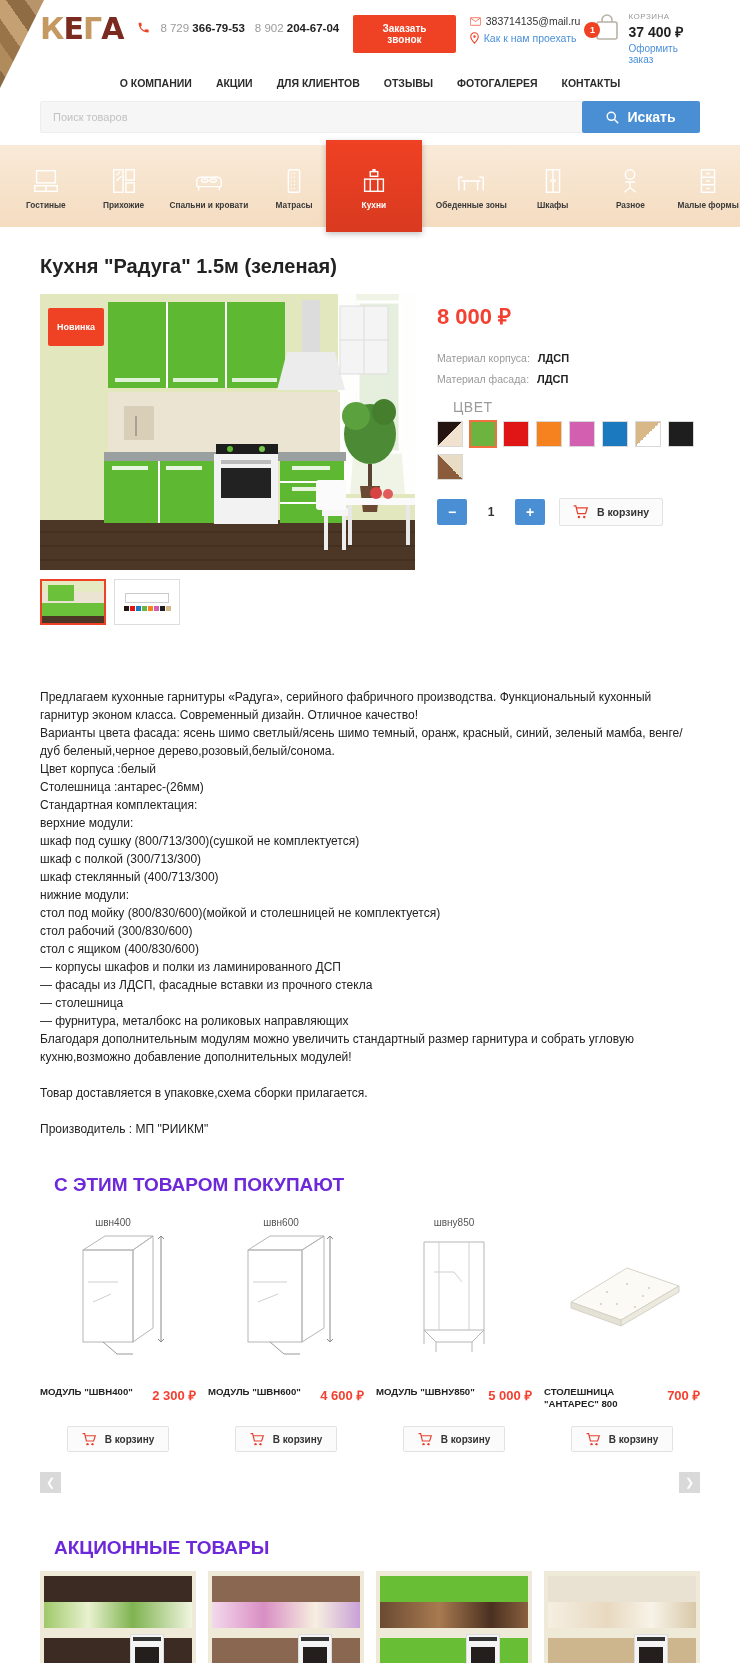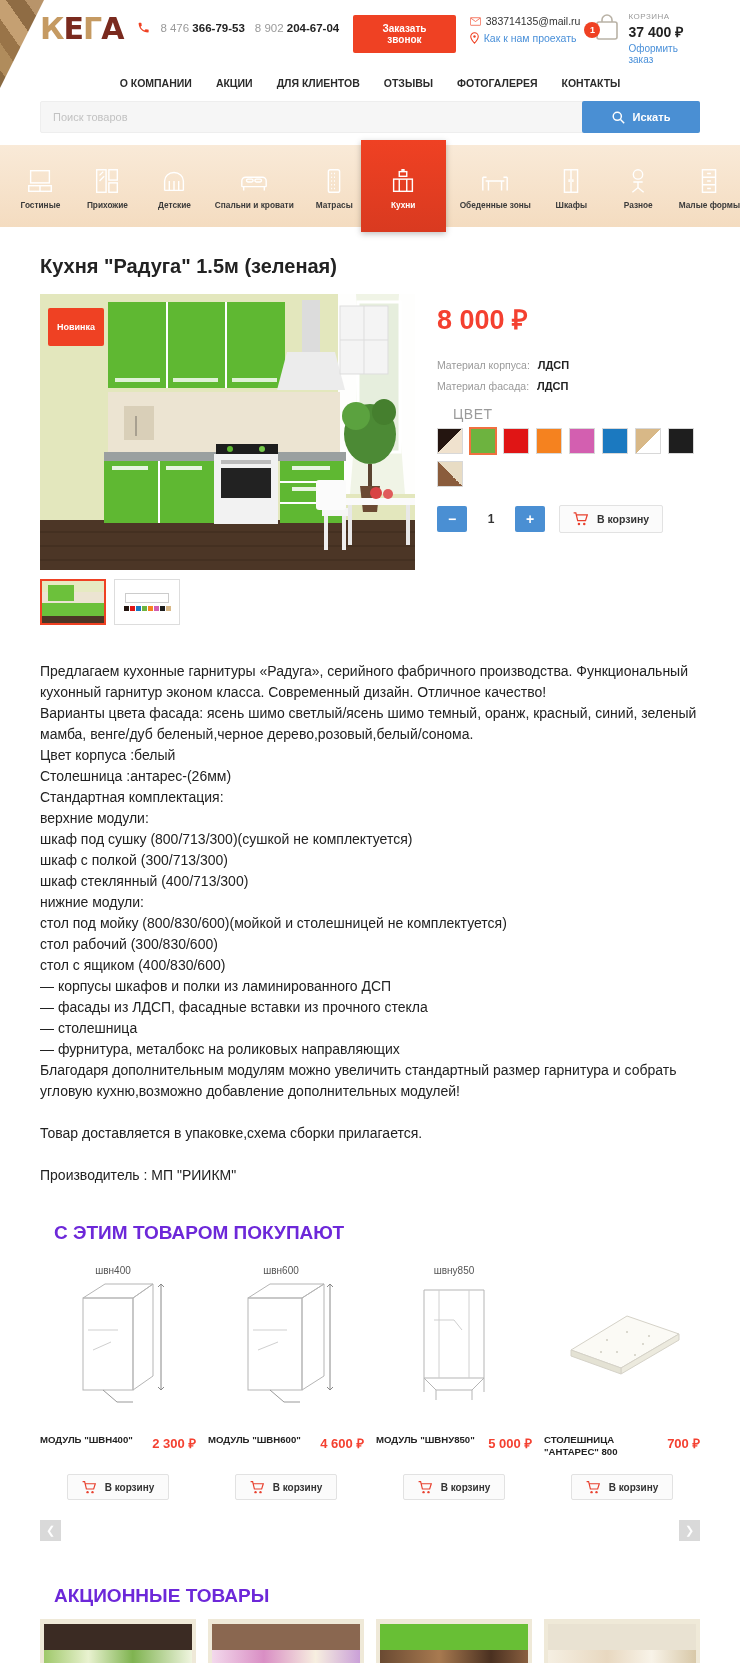--- a/index.html
+++ b/index.html
@@ -30,21 +30,21 @@
   .cart-checkout { font-size:10px; color:#4a90d9; margin-top:2px; cursor:pointer; }
   
   .mainnav { display:flex; justify-content:center; gap:24px; padding:10px 0 10px; }
   .mainnav a { font-size:10.5px; font-weight:bold; color:#2b2b2b; text-decoration:none; cursor:pointer; }
   
   .searchrow { margin:2px 40px 0; position:relative; height:32px; }
   .searchrow input { width:100%; height:32px; background:#f6f6f6; border:1px solid #eee; border-radius:2px;
     padding:0 130px 0 12px; font-size:11px; color:#555; font-family:inherit; }
   .searchrow input::placeholder { color:#c2c2c2; }
   .search-btn { position:absolute; right:0; top:0; height:32px; width:118px; background:#4a8fd3; border:none;
-    color:#fff; font-weight:bold; font-size:11px; border-radius:2px; display:flex; align-items:center;
+    color:#fff; font-weight:bold; font-size:14px; border-radius:2px; display:flex; align-items:center;
     justify-content:center; gap:8px; cursor:pointer; font-family:inherit; }
   
   .catstrip { margin-top:12px; height:82px; display:flex; align-items:stretch;
     background:linear-gradient(180deg,#f9ead8,#f4dcc0); position:relative; }
   .cat { flex:1; display:flex; flex-direction:column; align-items:center; justify-content:center; gap:4px; cursor:pointer;margin-left:14px; }
   .cat-ico { height:34px; display:flex; align-items:flex-end; }
   .cat-label { font-size:8.3px; font-weight:bold; color:#3a3a3a; white-space:nowrap; }
   .cat.active { background:linear-gradient(180deg,#ef4123,#d93a20); margin:-5px 0; padding:5px 16px; box-shadow:0 2px 6px rgba(0,0,0,.25); }
   .cat.active .cat-label { color:#fff; }
   
@@ -59,37 +59,37 @@
   .thumbs { display:flex; gap:8px; margin-top:9px; }
   .thumb { width:66px; height:46px; border:1px solid #ddd; cursor:pointer; position:relative; overflow:hidden; background:#fff; }
   .thumb.sel { border:2px solid #ef4123; }
   .t1 { background:linear-gradient(180deg,#e6eac2 0 26%, #ece4d2 26% 52%, #6cc13b 52% 84%, #4c3626 84%); }
   .t1::before { content:""; position:absolute; left:6px; top:4px; width:26px; height:16px; background:#6cc13b; }
   .t2 { display:flex; flex-direction:column; align-items:center; justify-content:center; gap:3px; }
   .t2 .ln { width:44px; height:10px; border:1px solid #ccc; }
   .t2 .pal { display:flex; gap:1px; }
   .t2 .pal i { width:5px; height:5px; display:block; }
   .buycol { flex:1; padding-top:6px; }
-  .price { color:#f44030; font-size:27px; font-weight:800; }
+  .price { color:#f44030; font-size:22px; font-weight:800; }
   .specs { margin-top:22px; }
   .spec { display:flex; gap:8px; font-size:10.5px; margin-bottom:9px; align-items:baseline; }
   .spec .sl { color:#9a9a9a; } .spec .sv { font-weight:bold; color:#222; font-size:11px; }
   .color-label { font-size:14px; color:#9a9a9a; letter-spacing:.5px; margin:14px 16px 6px; }
   .swatches { display:flex; flex-wrap:wrap; gap:7px; width:265px; }
   .sw { width:26px; height:26px; border:1px solid #d8d8d8; cursor:pointer; }
   .sw.sel { outline:2px solid #f07040; outline-offset:-1px; }
   .qtyrow { display:flex; gap:6px; margin-top:18px; align-items:center; }
   .qbtn { width:30px; height:26px; background:#4a8fd3; color:#fff; border:none; font-size:14px; font-weight:bold;
     border-radius:2px; cursor:pointer; font-family:inherit; }
   .qval { width:36px; height:26px; display:flex; align-items:center; justify-content:center; font-size:12px; font-weight:bold; background:#fff; }
   .addbtn { height:28px; background:#fbfbfb; border:1px solid #e2e2e2; border-radius:2px; display:flex;
     align-items:center; gap:9px; padding:0 13px; font-size:10.5px; font-weight:bold; color:#333;
     cursor:pointer; margin-left:8px; font-family:inherit; }
   
-  .desc { margin-top:36px; font-size:14px; line-height:1.5; color:#222; white-space:pre-line; }
+  .desc { margin-top:63px; font-size:12px; line-height:1.5; color:#222; white-space:pre-line; }
   
   h2.sect { font-size:19px; font-weight:800; color:#6d28d9; margin:36px 14px 12px; }
   .cards { display:flex; gap:12px; }
   .card { flex:1; display:flex; flex-direction:column; }
   .card-img { height:168px; display:flex; align-items:center; justify-content:center; background:#fff; }
   .card-meta { display:flex; justify-content:space-between; gap:6px; margin-top:10px; min-height:30px; }
   .card-name { font-size:9.6px; font-weight:bold; color:#222; line-height:1.3; }
   .card-price { font-size:13px; font-weight:800; color:#f44030; white-space:nowrap; }
   .card-btnrow { margin-top:10px; display:flex; justify-content:center; }
   .cartbtn { height:26px; background:#fbfbfb; border:1px solid #e2e2e2; border-radius:2px; display:flex;
@@ -120,21 +120,21 @@
       <span>Е</span>
       <span>Г</span>
       <span>А</span>
   </div>
   <div class="phones">
     <span class="phone-ico">
       <svg width="13" height="13" viewBox="0 0 24 24">
           <path fill="#ef4123" d="M6.6 10.8c1.5 3 3.9 5.4 6.9 6.9l2.3-2.3c.3-.3.7-.4 1-.2 1.2.4 2.5.6 3.7.6.6 0 1 .4 1 1V20c0 .6-.4 1-1 1C10.6 21 3 13.4 3 4c0-.6.4-1 1-1h3.2c.6 0 1 .4 1 1 0 1.3.2 2.5.6 3.7.1.4 0 .8-.2 1l-2 2.1z"></path>
         </svg>
     </span>
-    <span class="phone-num"><span class="pfx">8 476</span> <b>366-79-53</b></span>
+    <span class="phone-num"><span class="pfx">8 729</span> <b>366-79-53</b></span>
     <span class="phone-num"><span class="pfx">8 902</span> <b>204-67-04</b></span>
   </div>
   <button class="callback-btn">Заказать звонок</button>
   <div class="contact-col">
     <div class="contact-line">
       <span>
           <svg width="11" height="9" viewBox="0 0 16 12">
             <rect x="0.5" y="0.5" width="15" height="11" rx="1" fill="none" stroke="#ef4123"></rect>
             <path d="M1 1l7 5 7-5" fill="none" stroke="#ef4123"></path>
           </svg>
@@ -203,29 +203,20 @@
   <div class="cat">
     <span class="cat-ico">
         <svg width="30" height="30" viewBox="0 0 32 32" fill="none" stroke="#fff" stroke-width="1.5">
           <rect x="5" y="4" width="10" height="24"></rect>
           <rect x="18" y="4" width="9" height="11"></rect>
           <rect x="18" y="18" width="9" height="10"></rect>
           <path d="M8 10l4-4M8 16l5-5"></path>
         </svg>
       </span>
     <span class="cat-label">Прихожие</span>
-  </div>
-  <div class="cat">
-    <span class="cat-ico">
-        <svg width="30" height="30" viewBox="0 0 32 32" fill="none" stroke="#fff" stroke-width="1.5">
-          <path d="M6 16a10 9 0 0 1 20 0"></path>
-          <path d="M6 16v10M11 16v10M16 16v10M21 16v10M26 16v10M6 26h20"></path>
-        </svg>
-      </span>
-    <span class="cat-label">Детские</span>
   </div>
   <div class="cat">
     <span class="cat-ico">
         <svg width="32" height="30" viewBox="0 0 34 32" fill="none" stroke="#fff" stroke-width="1.5">
           <path d="M4 22v-6a4 4 0 0 1 4-4h18a4 4 0 0 1 4 4v6"></path>
           <path d="M4 22h26M6 22v4M28 22v4"></path>
           <rect x="9" y="14" width="7" height="3" rx="1.5"></rect>
           <rect x="18" y="14" width="7" height="3" rx="1.5"></rect>
         </svg>
       </span>

